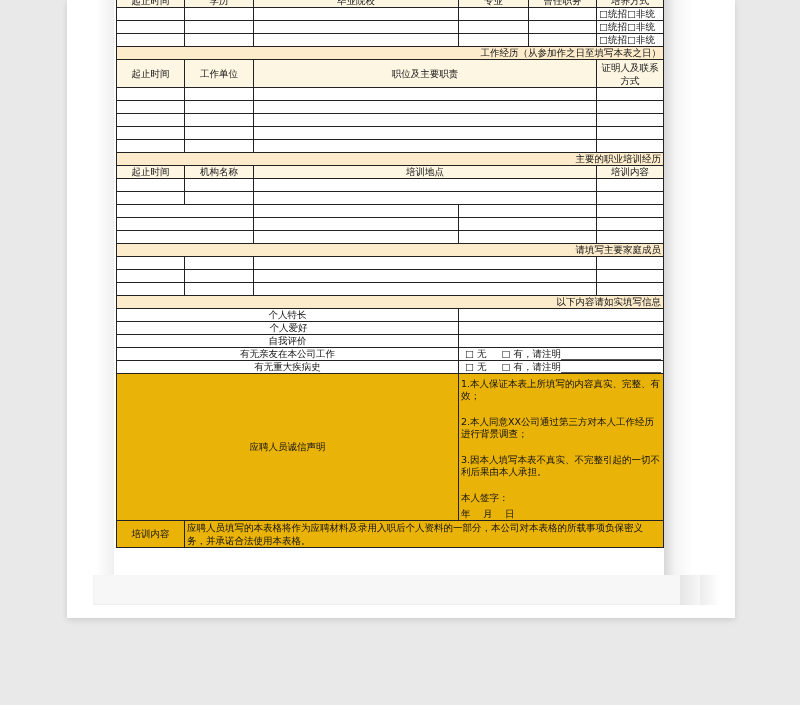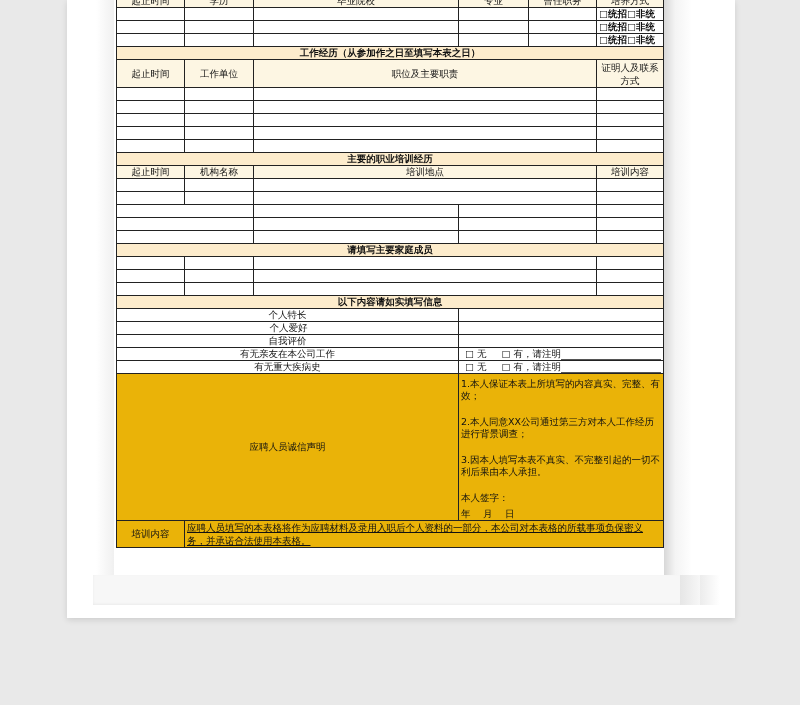--- a/index.html
+++ b/index.html
@@ -35,32 +35,32 @@
     position:absolute; left:116px; top:-6px; width:547px;
     border-collapse:collapse; table-layout:fixed; background:#fff;
     font-size:9.5px;
   }
   .form td {
     border:1.5px solid #222; padding:0 2px; height:12px; line-height:12px;
     text-align:center; white-space:nowrap; overflow:hidden;
   }
   .form td.hdr { background:#fdf6e3; }
   .form tr.section td {
-    background:#fdeccc; text-align:center; font-weight:bold; font-size:9.5px;
+    background:#fdeccc; text-align:right; font-weight:normal; font-size:9.5px;
     padding-left:2px;
   }
-  .form td.cb { text-align:right; padding-right:12px;font-weight:bold; }
+  .form td.cb { text-align:right; padding-right:12px; }
   .form td.left { text-align:right; }
   .form td.cream { background:#eab308; }
   .decl { text-align:left !important; vertical-align:top; white-space:normal !important; line-height:12px !important; padding:4px 2px 0 2px !important; font-size:9.5px; }
   .decl p { margin:0 0 14px 0; }
   .decl p.sign { margin:4px 0 4px 0; }
   .decl p.date { margin:0; }
   .underline { display:inline-block; width:100px; border-bottom:1px solid #555; height:9px; vertical-align:bottom; }
-  .promise-text { text-align:left !important; white-space:normal !important; line-height:13px !important;text-decoration:underline; }
+  .promise-text { text-align:left !important; white-space:normal !important; line-height:13px !important; }
   .row2 td { height:24px; }
   .tall td { height:27px; line-height:13px; white-space:normal; }
 </style>
 </head>
 <body>
 
 <div class="card"></div>
 <div class="sheet-shadow-left"></div>
 <div class="sheet-shadow-right"></div>
 <div class="page-stack-1"></div>

